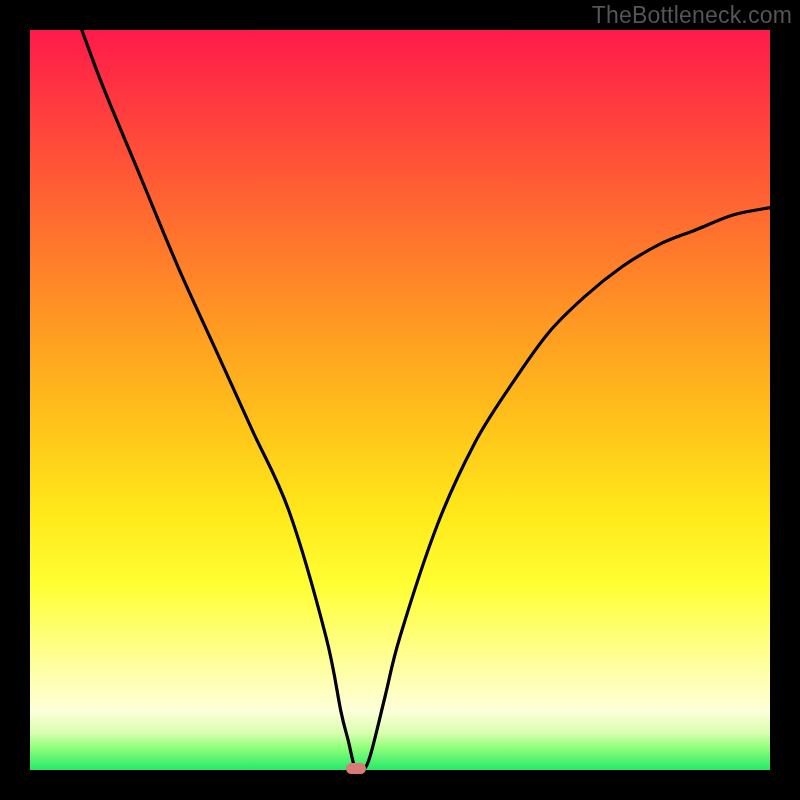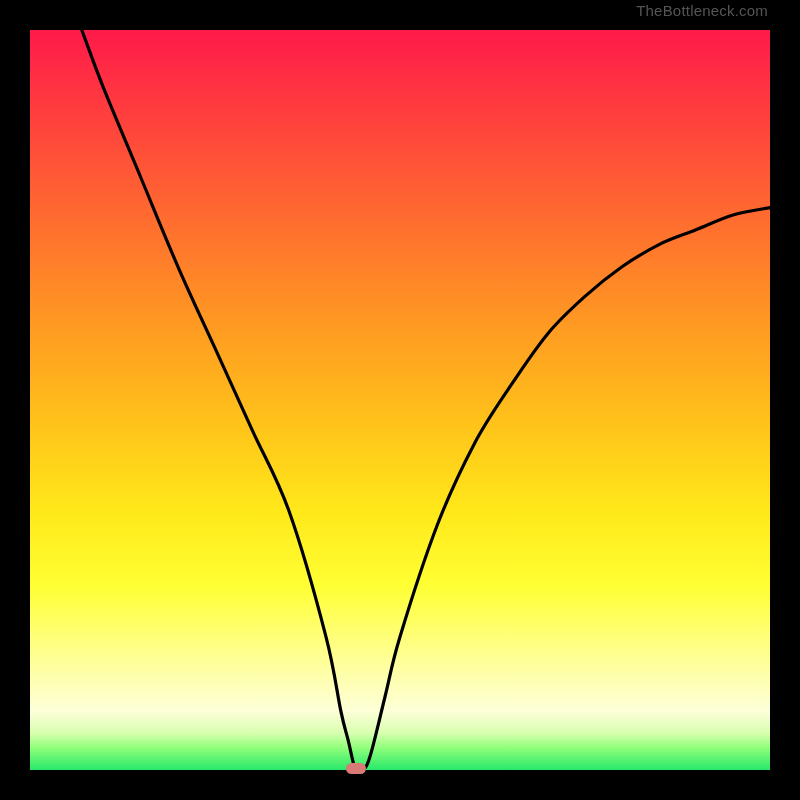--- a/index.html
+++ b/index.html
@@ -6,23 +6,23 @@
   body {
     width: 800px;
     height: 800px;
     background: #000;
     position: relative;
     font-family: Arial, Helvetica, sans-serif;
   }
   .watermark {
     position: absolute;
     top: 2px;
-    right: 32px;
+    right: 8px;
     color: #555;
-    font-size: 15px;
+    font-size: 23px;
     font-weight: 500;
     letter-spacing: 0.2px;
     z-index: 10;
   }
   .plot {
     position: absolute;
     left: 30px;
     top: 30px;
     width: 740px;
     height: 740px;

